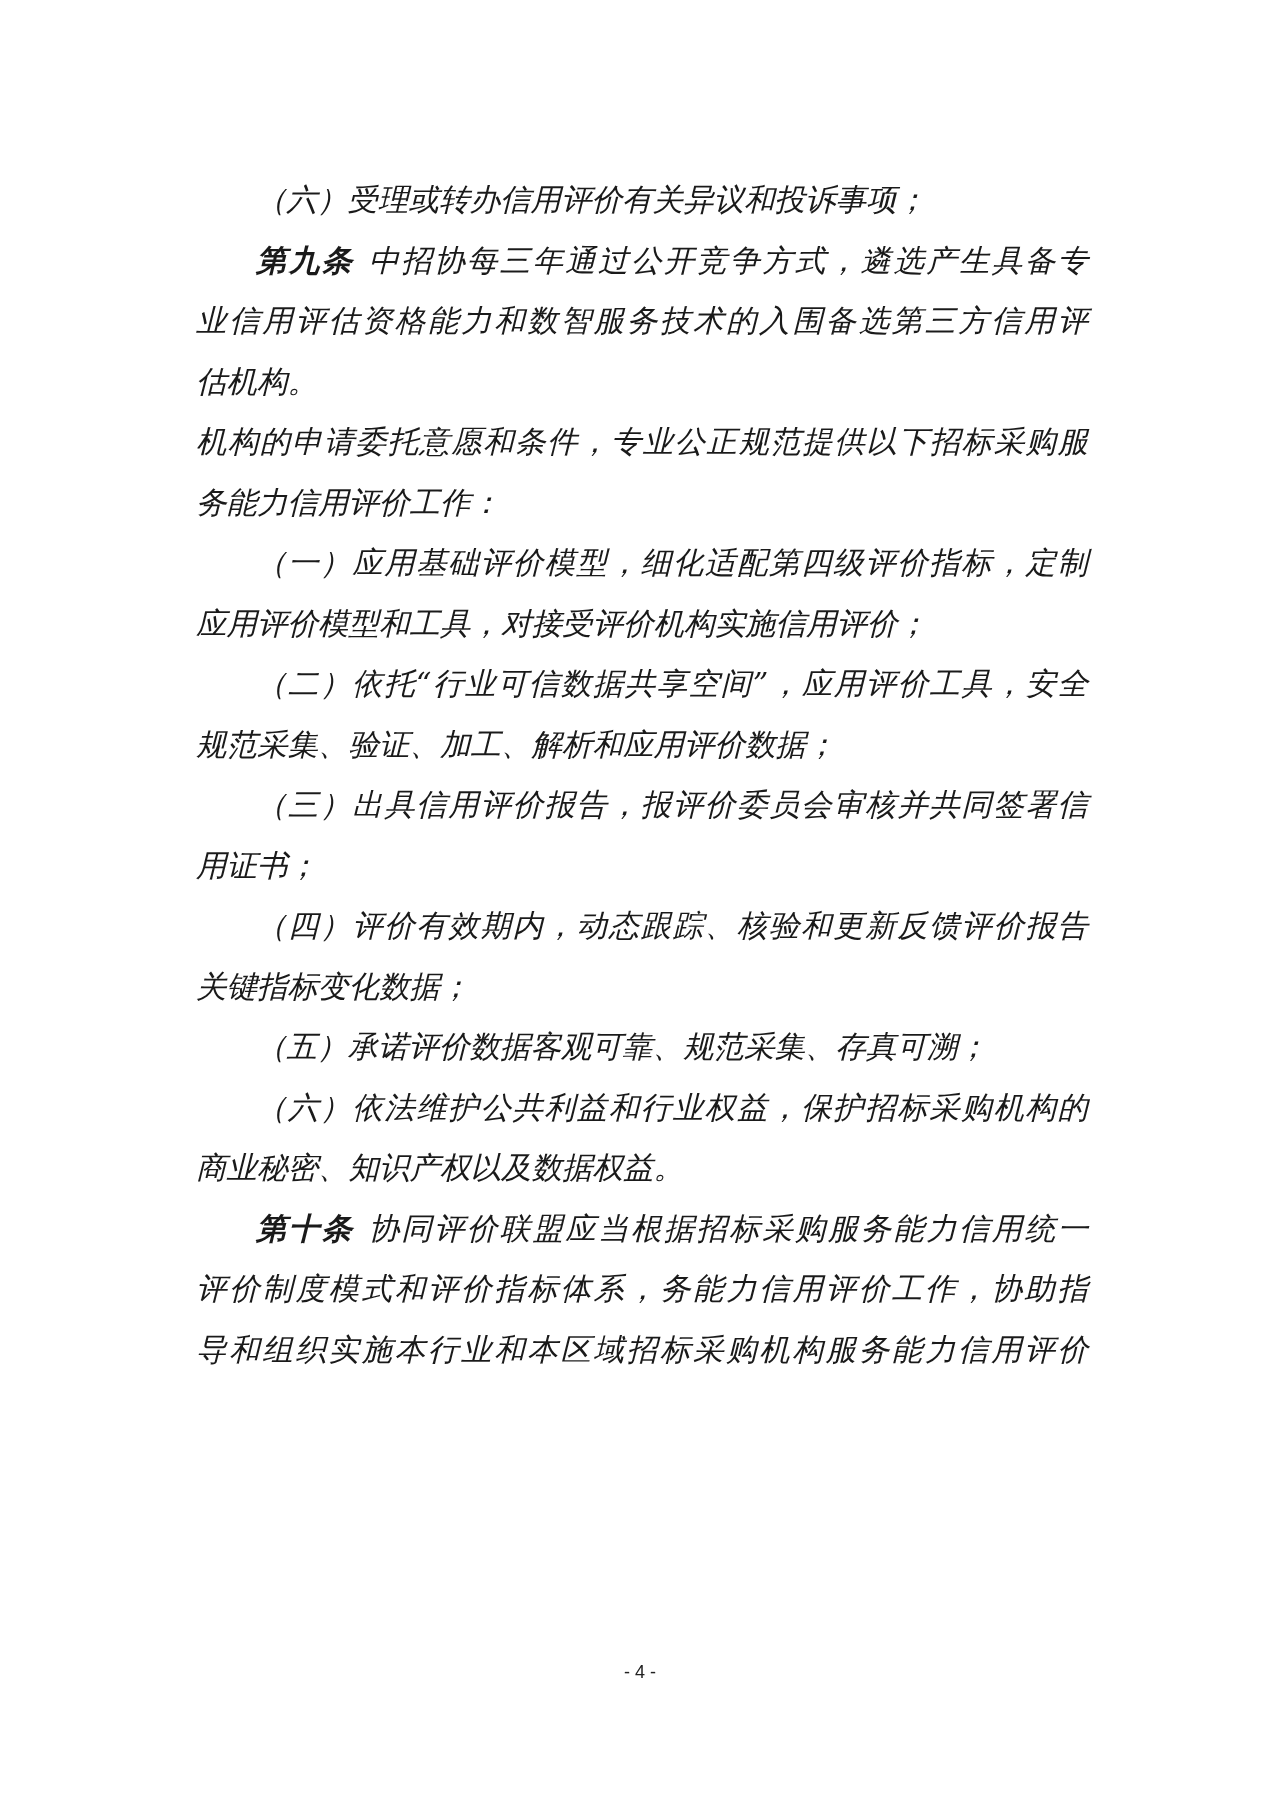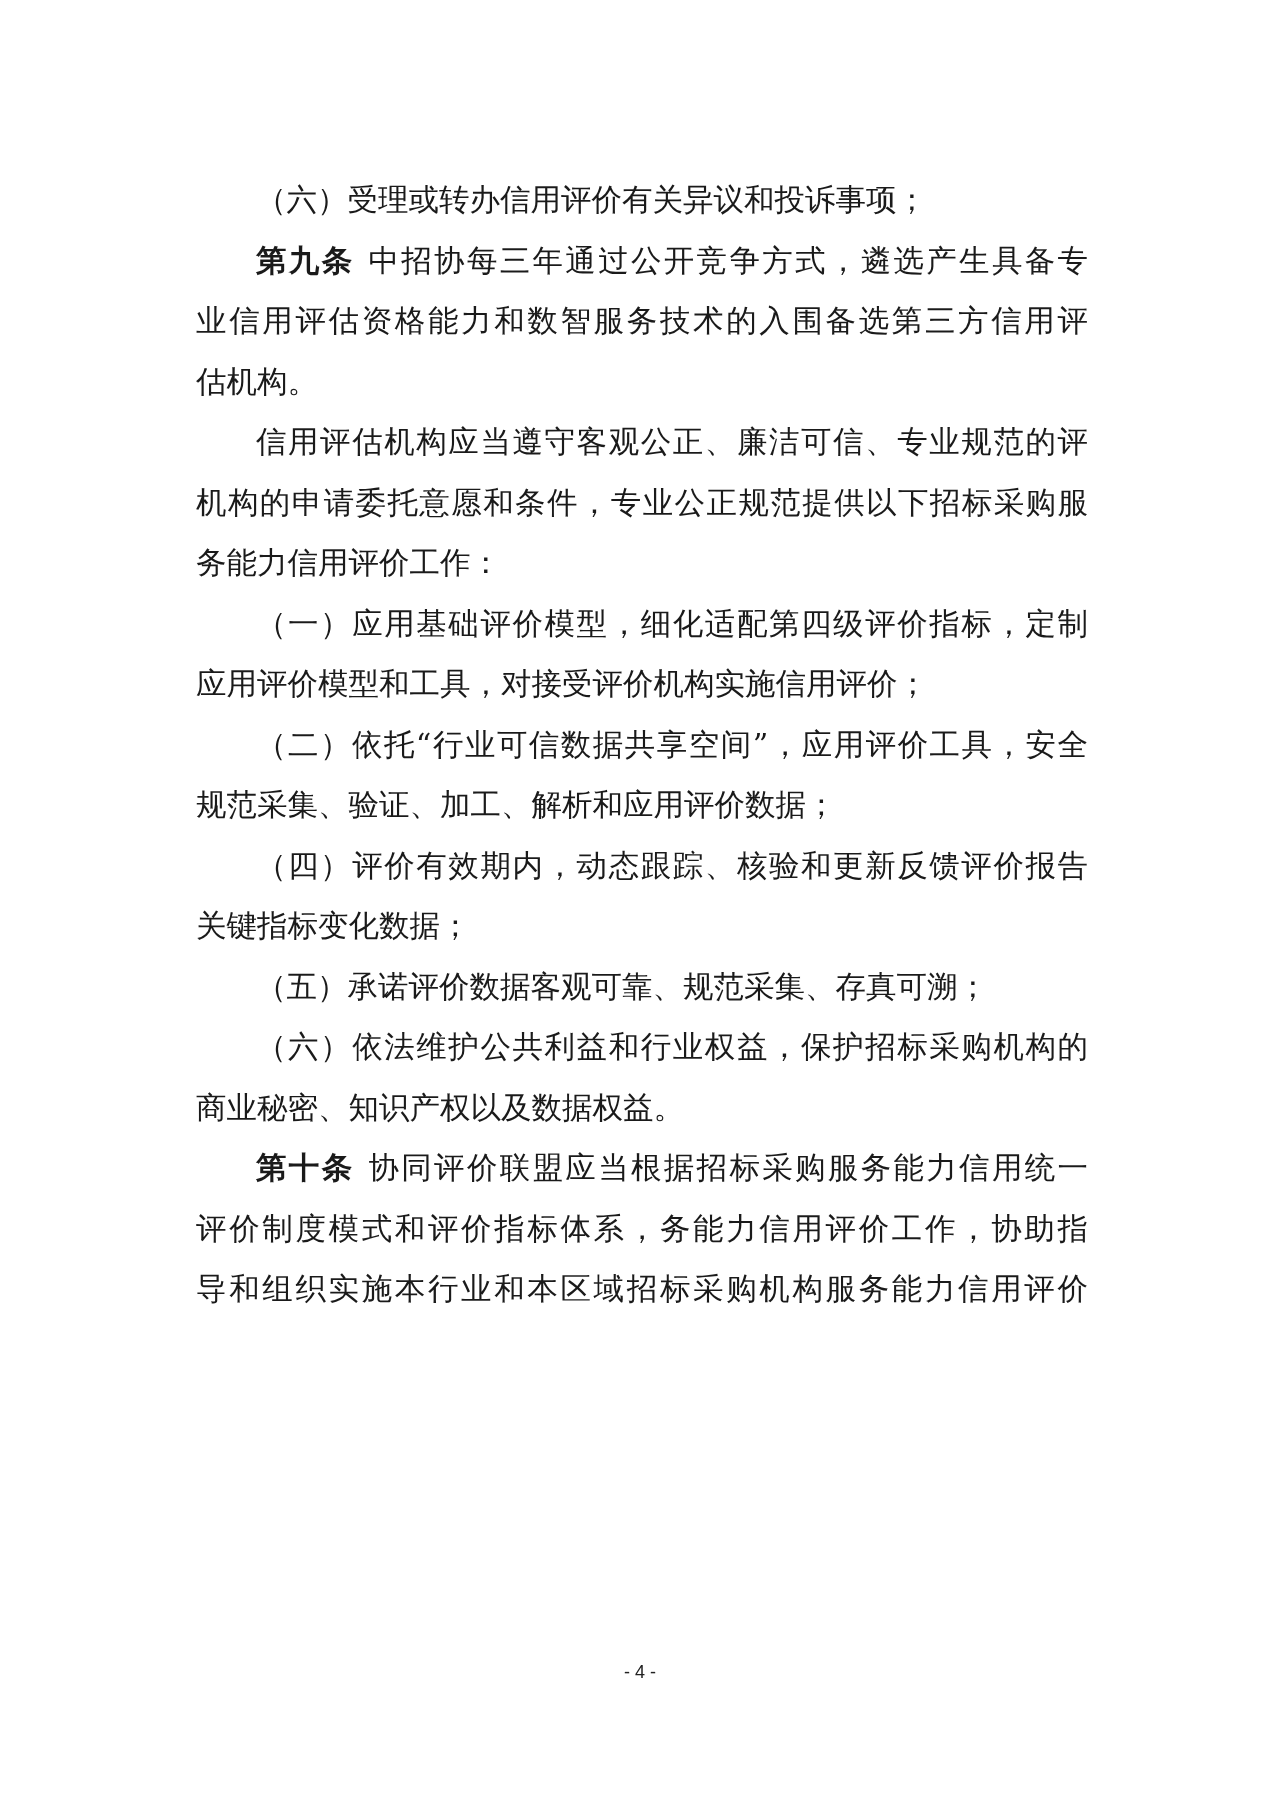--- a/index.html
+++ b/index.html
@@ -9,20 +9,21 @@
   .line {
     font-family: "DejaVu Serif", "Liberation Serif", serif;
     font-size: 30.5px;
     color:#1a1a1a;
     height:60.5px;
     line-height:60.5px;
     white-space:nowrap;
     text-align:justify;
     text-align-last:justify;
     letter-spacing:0px;
+    font-style:italic;
   }
   .line.indent { padding-left:60px; }
   .line.last { text-align-last:left; }
   .bold { font-family:"DejaVu Sans", "Liberation Sans", sans-serif; font-weight:bold; margin-right:14px; }
   .pagenum {
     position:absolute; top:1662px; left:0; width:1280px; text-align:center;
     font-family:"Liberation Sans", sans-serif; font-size:18px; color:#222;
   }
 </style>
 </head>
@@ -36,35 +37,38 @@
     </div>
 
 
     <div>
       <div class="line indent"><span class="bold">第九条</span><span>中招协每三年通过公开竞争方式，遴选产生具备专</span></div>
       <div class="line">业信用评估资格能力和数智服务技术的入围备选第三方信用评</div>
       <div class="line last">估机构。</div>
     </div>
 
     <div>
-      <div class="line indent">信用评估机构应当遵守客观公正、廉洁可信、专业规范的评</div>
       <div class="line">机构的申请委托意愿和条件，专业公正规范提供以下招标采购服</div>
       <div class="line last">务能力信用评价工作：</div>
     </div>
 
     <div>
       <div class="line indent">（一）应用基础评价模型，细化适配第四级评价指标，定制</div>
       <div class="line last">应用评价模型和工具，对接受评价机构实施信用评价；</div>
     </div>
 
     <div>
       <div class="line indent">（二）依托“行业可信数据共享空间”，应用评价工具，安全</div>
       <div class="line last">规范采集、验证、加工、解析和应用评价数据；</div>
     </div>
 
+    <div>
+      <div class="line indent">（三）出具信用评价报告，报评价委员会审核并共同签署信</div>
+      <div class="line last">用证书；</div>
+    </div>
 
     <div>
       <div class="line indent">（四）评价有效期内，动态跟踪、核验和更新反馈评价报告</div>
       <div class="line last">关键指标变化数据；</div>
     </div>
 
     <div>
       <div class="line indent last">（五）承诺评价数据客观可靠、规范采集、存真可溯；</div>
     </div>
 

